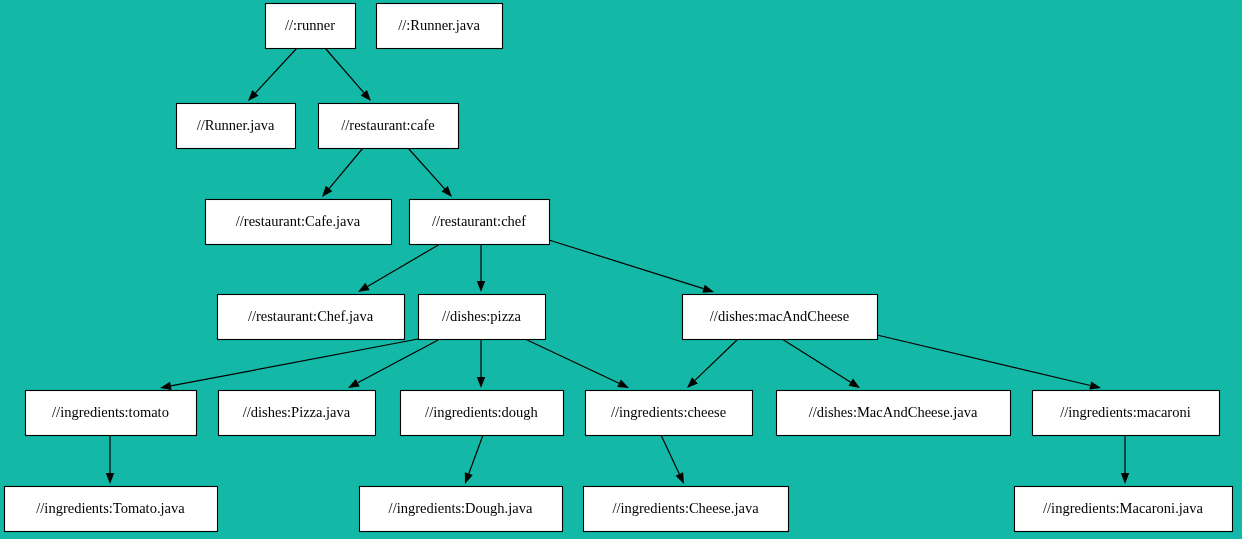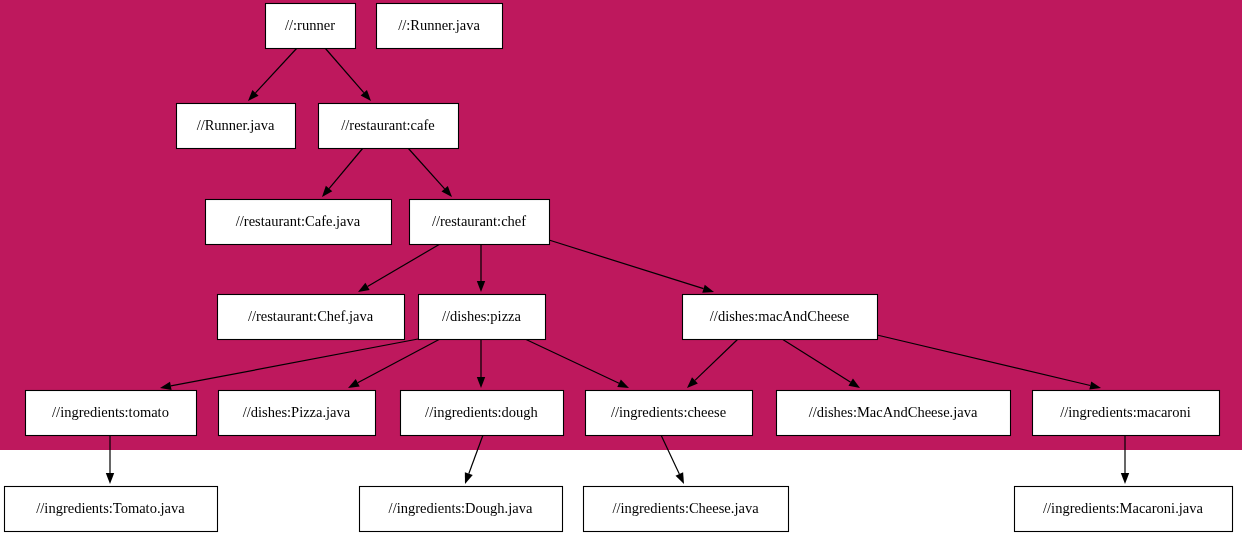--- a/index.html
+++ b/index.html
@@ -10,22 +10,22 @@
   }
   body {
     width: 1242px;
     height: 539px;
     overflow: hidden;
     font-family: "Liberation Serif", serif;
   }
   #graph-root {
     position: relative;
     width: 1242px;
-    height: 450px;
-    background: #be185d;
+    height: 539px;
+    background: #14b8a6;
   }
   svg#graph-svg {
     display: block;
     width: 1242px;
     height: 539px;
   }
   .node-box {
     fill: #ffffff;
     stroke: #000000;
     stroke-width: 1.1px;

